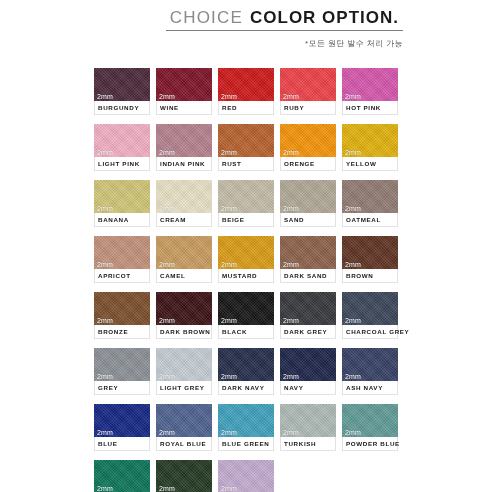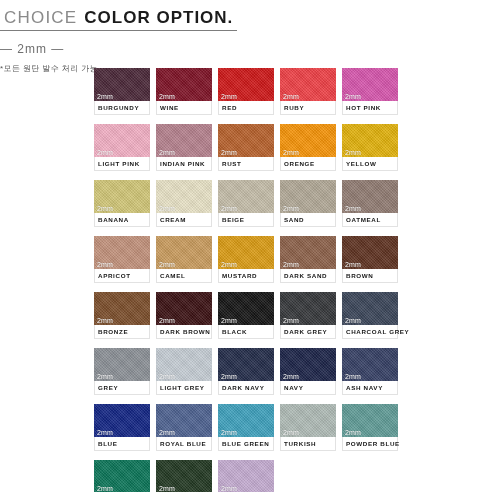--- a/index.html
+++ b/index.html
@@ -20,21 +20,21 @@
     height: 492px;
     background: #ffffff;
   }
 
   
   .header {
     position: absolute;
     left: 0;
     top: 8px;
     width: 403px;
-    text-align: left;
+    text-align: right;
   }
   .title-line {
     display: inline-block;
     border-bottom: 1px solid #7d7d7d;
     padding: 0 4px 2px 4px;
     white-space: nowrap;
   }
   .title-choice {
     font-size: 17px;
     letter-spacing: 1.2px;
@@ -124,21 +124,20 @@
 </style>
 </head>
 <body>
 
 <div class="page">
 
   <div class="header">
     <div class="title-line">
       <span class="title-choice">CHOICE</span><span class="title-main">COLOR OPTION.</span>
     </div>
-    <div class="subtitle">— 2mm —</div>
     <div class="note">*모든 원단 발수 처리 가능</div>
   </div>
 
   <div class="grid">
       <div class="cell">
         <div class="swatch" style="background: rgb(74, 40, 56);">
           <span class="mm">2mm</span>
         </div>
         <div class="namebox">
           <span>BURGUNDY</span>

